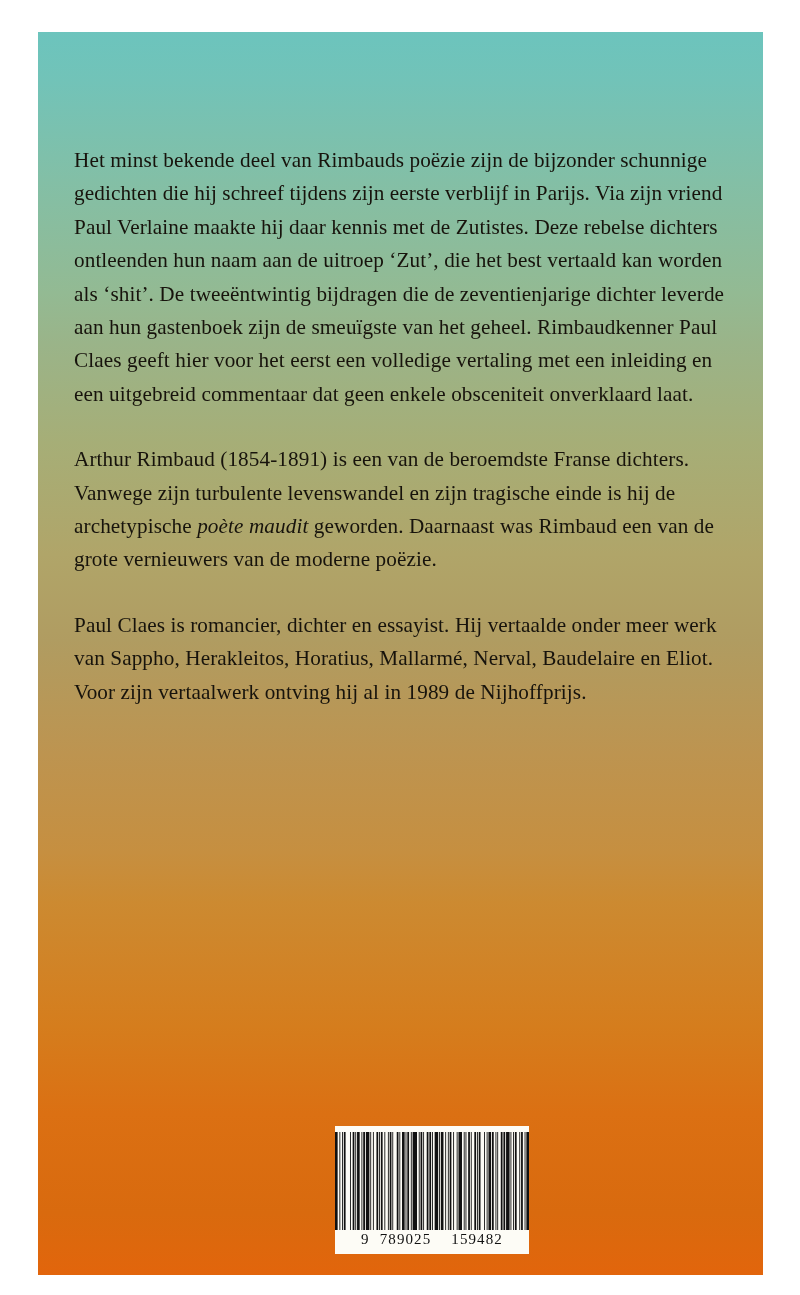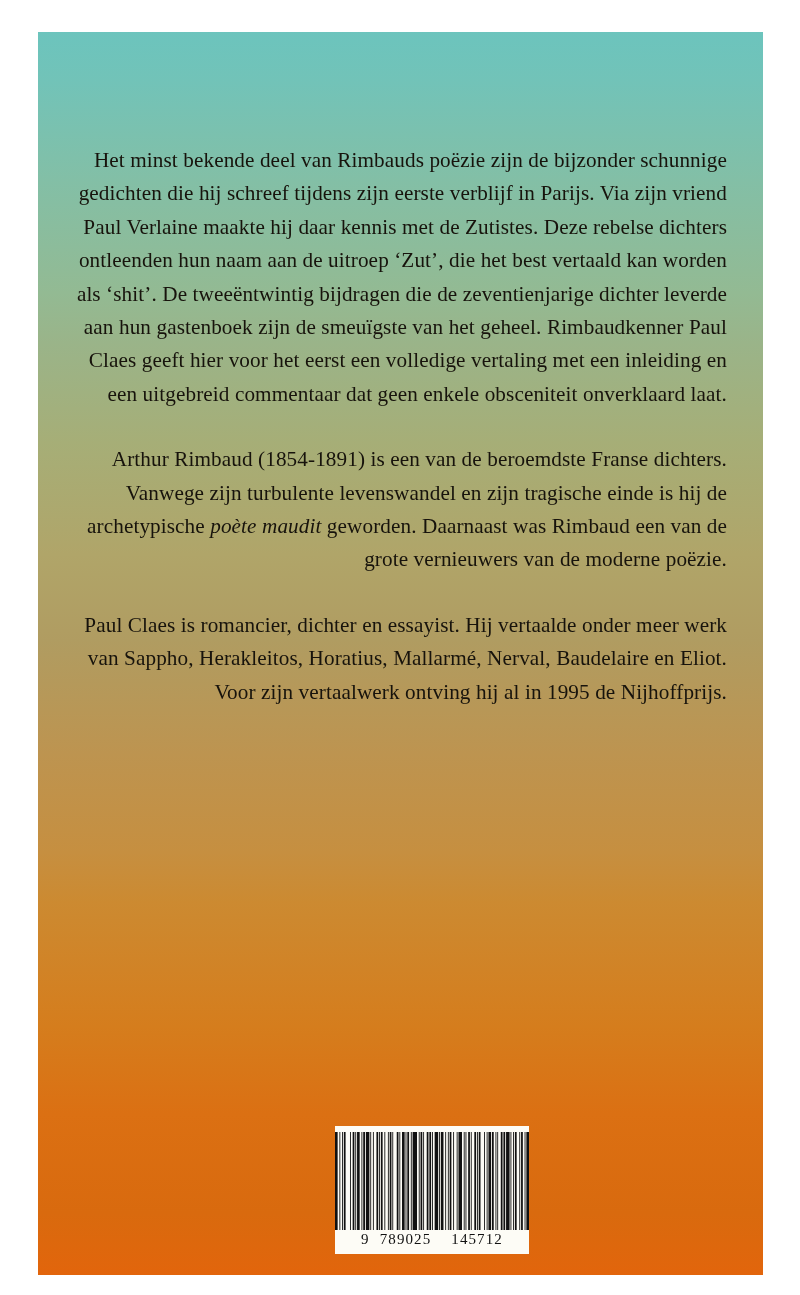--- a/index.html
+++ b/index.html
@@ -50,21 +50,21 @@
     overflow: hidden;
   }
 
   
   #blurb {
     position: absolute;
     left: 0;
     right: 0;
     top: 112px;
     padding: 0 36px;
-    text-align: right;
+    text-align: left;
     color: #17130c;
     font-size: 21.2px;
     line-height: 33.4px;
     letter-spacing: 0.1px;
   }
 
   #blurb p {
     margin: 0;
   }
 
@@ -117,21 +117,21 @@
 <div id="page">
 
   <div id="cover">
 
     <div id="blurb">
 
       <p>Het minst bekende deel van Rimbauds poëzie zijn de bijzonder schunnige gedichten die hij schreef tijdens zijn eerste verblijf in Parijs. Via zijn vriend Paul Verlaine maakte hij daar kennis met de Zutistes. Deze rebelse dichters ontleenden hun naam aan de uitroep ‘Zut’, die het best vertaald kan worden als ‘shit’. De tweeëntwintig bijdragen die de zeventienjarige dichter leverde aan hun gastenboek zijn de smeuïgste van het geheel. Rimbaudkenner Paul Claes geeft hier voor het eerst een volledige vertaling met een inleiding en een uitgebreid commentaar dat geen enkele obsceniteit onverklaard laat.</p>
 
       <p><span>Arthur Rimbaud (1854-1891) is een van de beroemdste Franse dichters. Vanwege zijn turbulente levenswandel en zijn tragische einde is hij de archetypische </span><span class="para-italic">poète maudit</span><span> geworden. Daarnaast was Rimbaud een van de grote vernieuwers van de moderne poëzie.</span></p>
 
-      <p>Paul Claes is romancier, dichter en essayist. Hij vertaalde onder meer werk van Sappho, Herakleitos, Horatius, Mallarmé, Nerval, Baudelaire en Eliot. Voor zijn vertaalwerk ontving hij al in 1995 de Nijhoffprijs.</p>
+      <p>Paul Claes is romancier, dichter en essayist. Hij vertaalde onder meer werk van Sappho, Herakleitos, Horatius, Mallarmé, Nerval, Baudelaire en Eliot. Voor zijn vertaalwerk ontving hij al in 1989 de Nijhoffprijs.</p>
 
     </div>
 
     <div id="barcode-box">
       <svg id="barcode-bars" viewBox="0 0 194 98" preserveAspectRatio="none">
           <rect x="0.000" y="0" width="2.645" height="98" fill="#111111"></rect>
           <rect x="4.409" y="0" width="0.882" height="98" fill="#111111"></rect>
           <rect x="7.055" y="0" width="0.882" height="98" fill="#111111"></rect>
           <rect x="8.818" y="0" width="1.764" height="98" fill="#111111"></rect>
           <rect x="14.991" y="0" width="0.882" height="98" fill="#111111"></rect>
@@ -190,19 +190,19 @@
           <rect x="171.073" y="0" width="3.527" height="98" fill="#111111"></rect>
           <rect x="175.482" y="0" width="0.882" height="98" fill="#111111"></rect>
           <rect x="178.127" y="0" width="0.882" height="98" fill="#111111"></rect>
           <rect x="179.891" y="0" width="1.764" height="98" fill="#111111"></rect>
           <rect x="184.300" y="0" width="0.882" height="98" fill="#111111"></rect>
           <rect x="186.064" y="0" width="1.764" height="98" fill="#111111"></rect>
           <rect x="189.591" y="0" width="0.882" height="98" fill="#111111"></rect>
           <rect x="191.355" y="0" width="2.645" height="98" fill="#111111"></rect>
         </svg>
       <div id="barcode-digits">
-        <span class="grp-lead">9</span><span class="grp-left">789025</span><span class="grp-right">145712</span>
+        <span class="grp-lead">9</span><span class="grp-left">789025</span><span class="grp-right">159482</span>
       </div>
     </div>
 
   </div>
 
 </div>
 
 </body></html>

